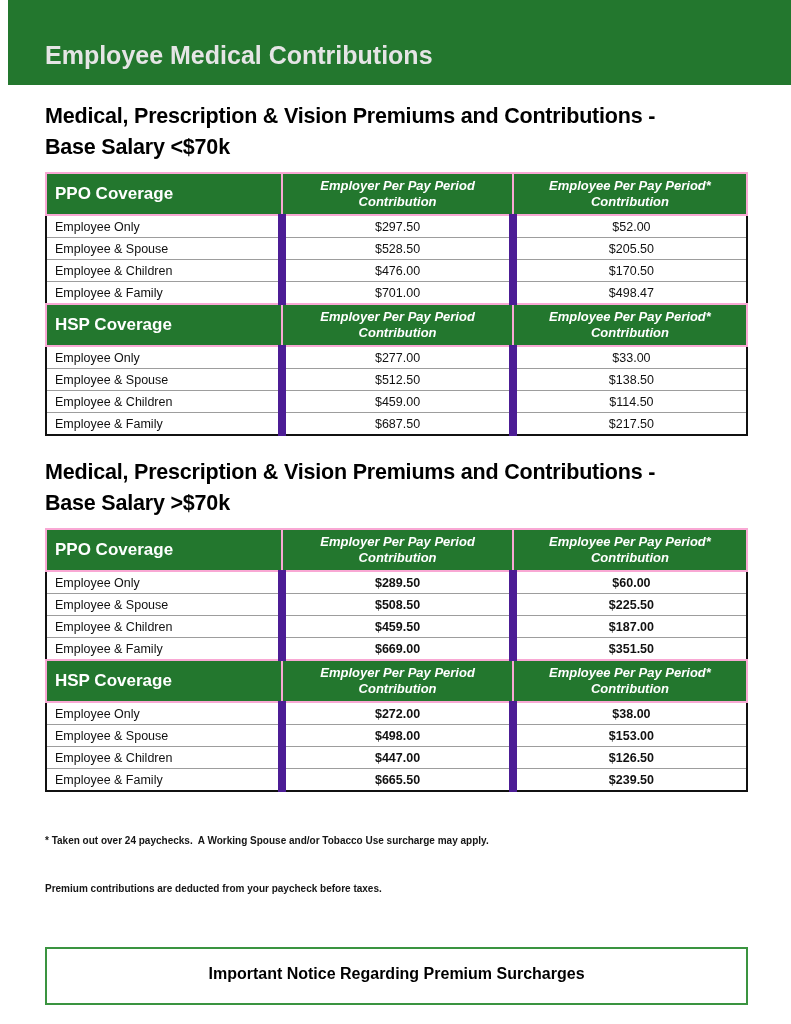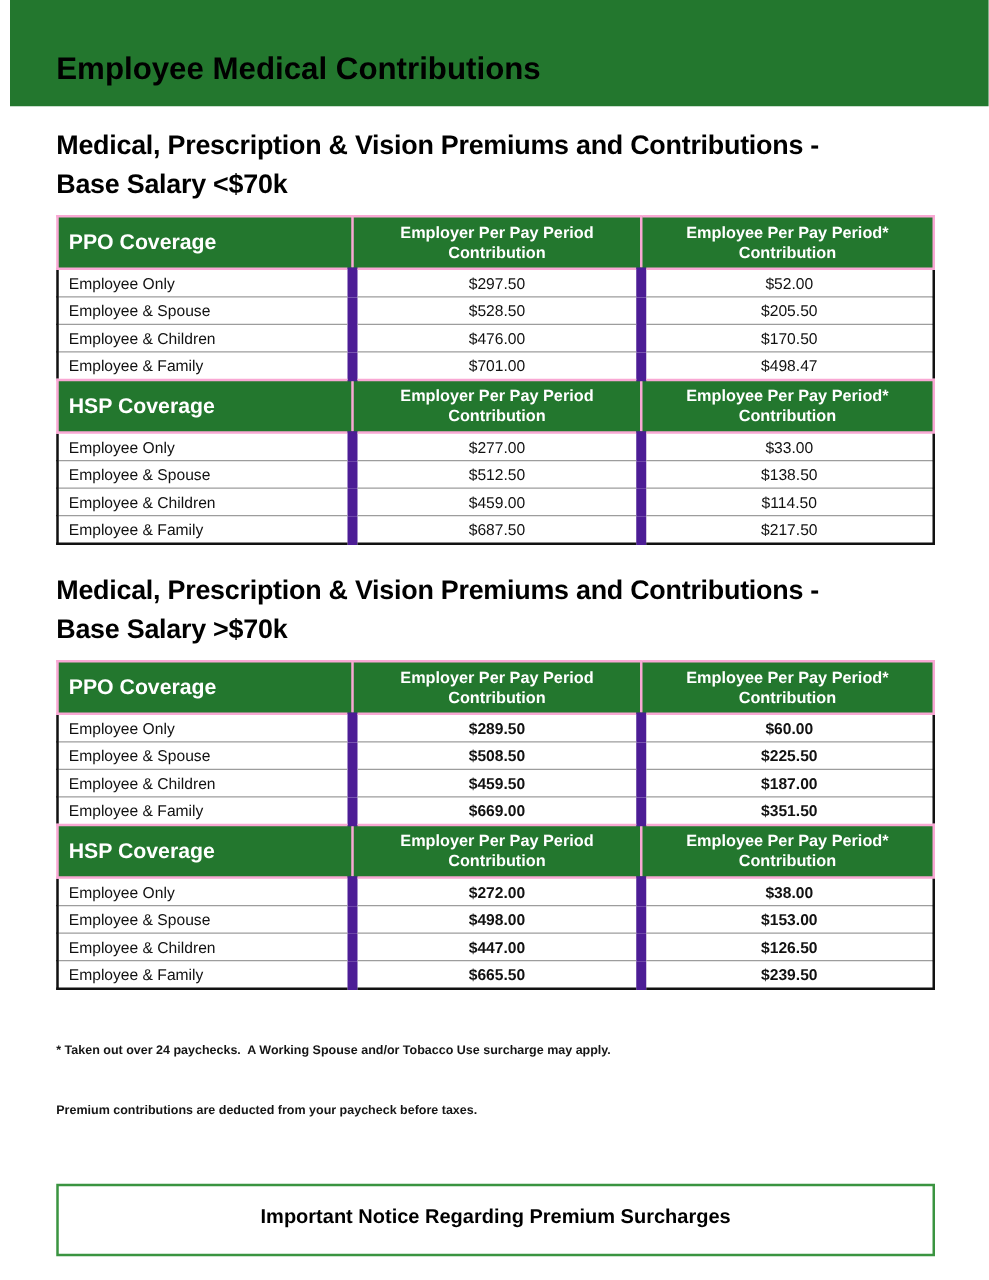--- a/index.html
+++ b/index.html
@@ -6,31 +6,31 @@
   body{
     width:791px;height:1024px;
     background:#ffffff;
     font-family:"Liberation Sans",sans-serif;
     color:#111;
     overflow:hidden;
     position:relative;
   }
   
   .banner{margin-left:8px;height:85px;background:#23772E;}
-  .banner h1{margin:0;padding:41px 0 0 37px;color:#000000;font-size:25px;font-weight:700;letter-spacing:0;}
+  .banner h1{margin:0;padding:41px 0 0 37px;color:#e5e5e5;font-size:25px;font-weight:700;letter-spacing:0;}
 
   .content{padding:0 43px 0 45px;}
 
   .sec-title{font-size:21.5px;font-weight:700;color:#000;line-height:1.42;margin:16px 0 10px;letter-spacing:-0.2px;}
   .sec-title span{display:block;}
 
   table.prem-table{width:100%;border-collapse:collapse;border:2px solid #111;table-layout:fixed;}
   .prem-table th{background:#23772E;color:#fff;border:2px solid #f9a8d4;}
   .prem-table th.cov{text-align:left;font-size:17px;font-weight:700;padding:9px 8px;}
-  .prem-table th.colh{font-size:13px;font-weight:700;line-height:16px;padding:4px 0;text-align:center;}
+  .prem-table th.colh{font-size:13px;font-weight:700;line-height:16px;padding:4px 0;text-align:center;font-style:italic;}
   .prem-table th.colh .l{display:block;}
   .prem-table td{border-left:8px solid #4c1d95;border-top:1px solid #9d9d9d;font-size:12.5px;padding:3px 8px;height:15px;color:#111;}
   .prem-table td:first-child{border-left:none;}
   .prem-table td.val{text-align:center;padding:3px 0;}
   .vals-bold td.val{font-weight:700;}
 
   .footnotes{margin-top:9px;font-size:10px;font-weight:600;line-height:1.6;color:#151515;white-space:pre-wrap;}
   .footnotes div{margin:0;}
 
   .notice{margin-top:18px;border:2px solid #3A9440;padding:12px 16px 3px;}

